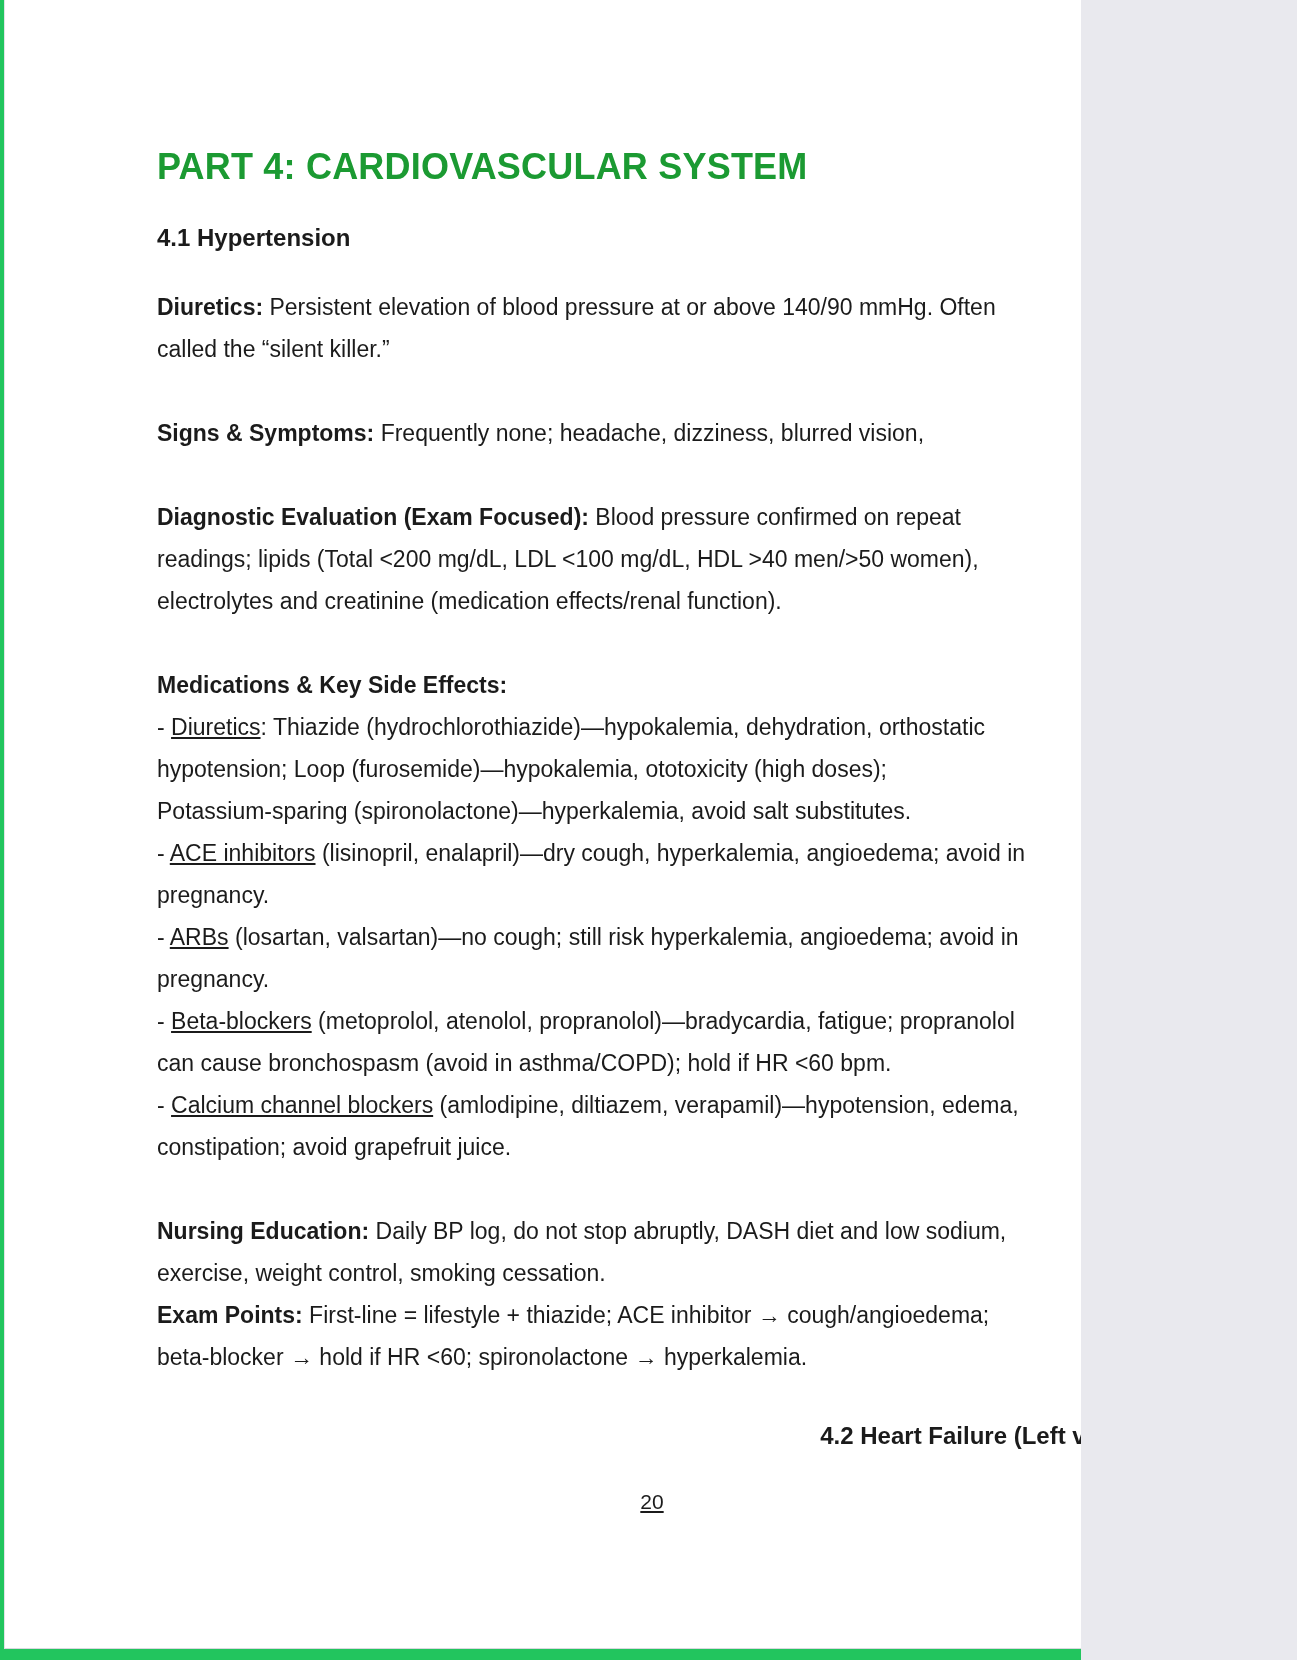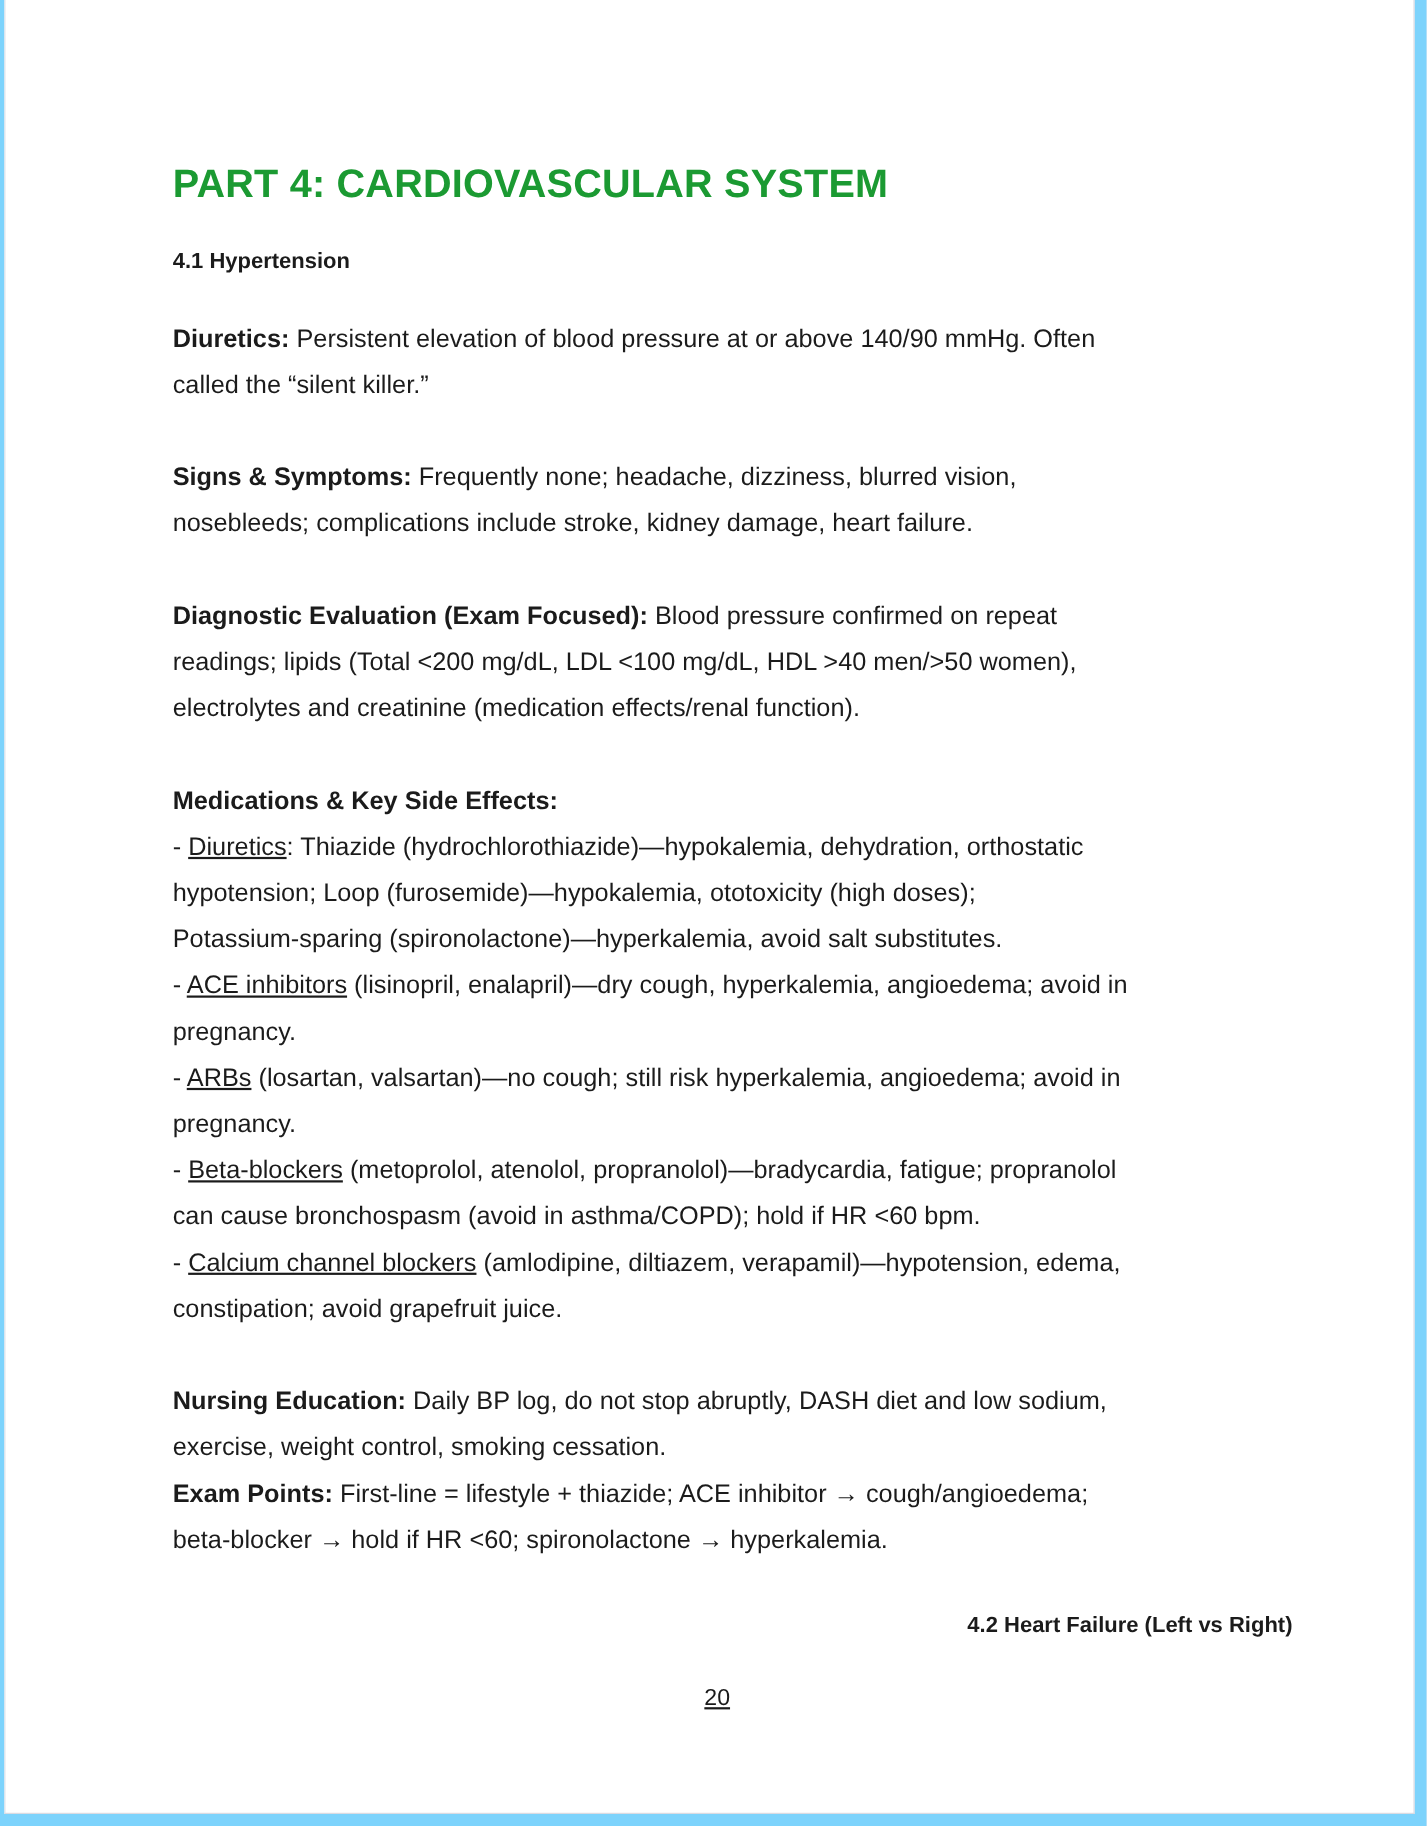--- a/index.html
+++ b/index.html
@@ -1,21 +1,21 @@
 <!DOCTYPE html>
 <html><head>
 <meta charset="utf-8">
 <style>
   * { margin: 0; padding: 0; box-sizing: border-box; }
   html, body { background: #e9e9ee; }
   .stage {
     position: relative;
-    width: 1297px;
+    width: 1081px;
     height: 1660px;
-    background: #7dd3fc;
+    background: #22c55e;
     overflow: hidden;
     font-family: "Liberation Sans", "DejaVu Sans", sans-serif;
   }
   .page {
     position: absolute;
     left: 4px;
     top: 0;
     width: 1282px;
     height: 1649px;
     background: #ffffff;
@@ -28,21 +28,21 @@
     width: 1170px;
     color: #1b1b1b;
   }
   h1.part-title {
     font-size: 36px;
     line-height: 44px;
     font-weight: bold;
     letter-spacing: 0.2px;
   }
   h2.section-title {
-    font-size: 20px;
+    font-size: 24px;
     line-height: 34px;
     font-weight: bold;
     color: #1b1b1b;
   }
   h2.section-41 { margin-top: 32px; }
   h2.section-42 { margin-top: 41px; text-align: right; }
   p.body-para {
     font-size: 23px;
     line-height: 42px;
     margin-top: 31px;
@@ -67,21 +67,21 @@
 <div class="stage">
   <div class="page">
     <div class="content">
 
       <h1 class="part-title" style="color: rgb(27, 154, 50);">PART 4: CARDIOVASCULAR SYSTEM</h1>
 
       <h2 class="section-title section-41">4.1 Hypertension</h2>
 
       <p class="body-para"><span class="bold">Diuretics:</span><span> Persistent elevation of blood pressure at or above 140/90 mmHg. Often</span><br><span>called the “silent killer.”</span></p>
 
-      <p class="body-para"><span class="bold">Signs &amp; Symptoms:</span><span> Frequently none; headache, dizziness, blurred vision,</span><br><span>nosebleeds; complications include stroke, kidney damage, heart failure.</span></p>
+      <p class="body-para"><span class="bold">Signs &amp; Symptoms:</span><span> Frequently none; headache, dizziness, blurred vision,</span><br></p>
 
       <p class="body-para"><span class="bold">Diagnostic Evaluation (Exam Focused):</span><span> Blood pressure confirmed on repeat</span><br><span>readings; lipids (Total &lt;200 mg/dL, LDL &lt;100 mg/dL, HDL &gt;40 men/&gt;50 women),</span><br><span>electrolytes and creatinine (medication effects/renal function).</span></p>
 
       <p class="body-para"><span class="bold">Medications &amp; Key Side Effects:</span><br><span>- </span><span class="underline">Diuretics</span><span>: Thiazide (hydrochlorothiazide)—hypokalemia, dehydration, orthostatic</span><br><span>hypotension; Loop (furosemide)—hypokalemia, ototoxicity (high doses);</span><br><span>Potassium-sparing (spironolactone)—hyperkalemia, avoid salt substitutes.</span><br><span>- </span><span class="underline">ACE inhibitors</span><span> (lisinopril, enalapril)—dry cough, hyperkalemia, angioedema; avoid in</span><br><span>pregnancy.</span><br><span>- </span><span class="underline">ARBs</span><span> (losartan, valsartan)—no cough; still risk hyperkalemia, angioedema; avoid in</span><br><span>pregnancy.</span><br><span>- </span><span class="underline">Beta-blockers</span><span> (metoprolol, atenolol, propranolol)—bradycardia, fatigue; propranolol</span><br><span>can cause bronchospasm (avoid in asthma/COPD); hold if HR &lt;60 bpm.</span><br><span>- </span><span class="underline">Calcium channel blockers</span><span> (amlodipine, diltiazem, verapamil)—hypotension, edema,</span><br><span>constipation; avoid grapefruit juice.</span></p>
 
       <p class="body-para"><span class="bold">Nursing Education:</span><span> Daily BP log, do not stop abruptly, DASH diet and low sodium,</span><br><span>exercise, weight control, smoking cessation.</span><br><span class="bold">Exam Points:</span><span> First-line = lifestyle + thiazide; ACE inhibitor → cough/angioedema;</span><br><span>beta-blocker → hold if HR &lt;60; spironolactone → hyperkalemia.</span></p>
 
       <h2 class="section-title section-42">4.2 Heart Failure (Left vs Right)</h2>
 
       <div class="page-number">20</div>

